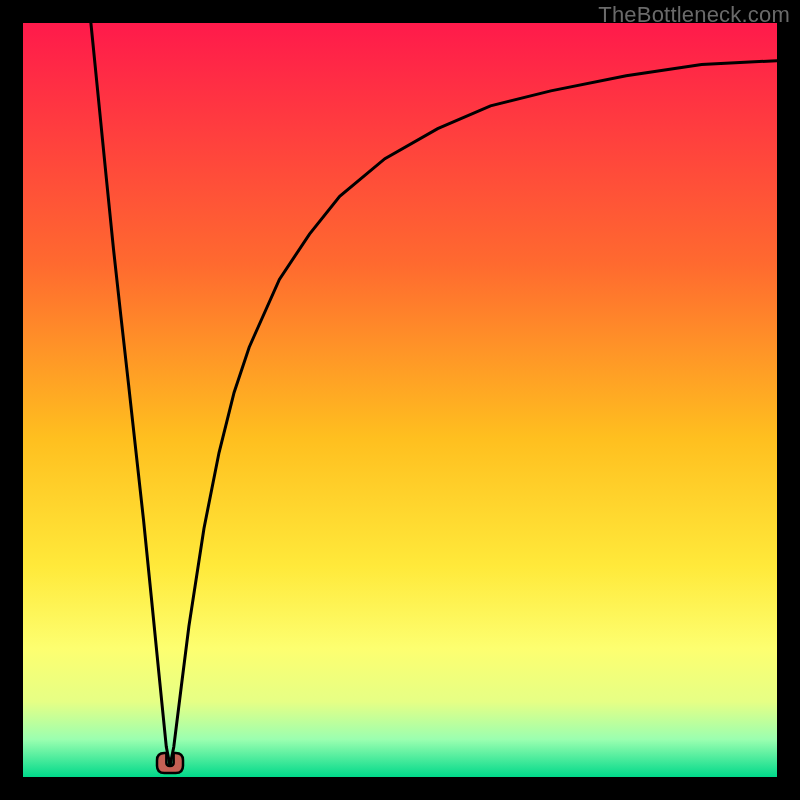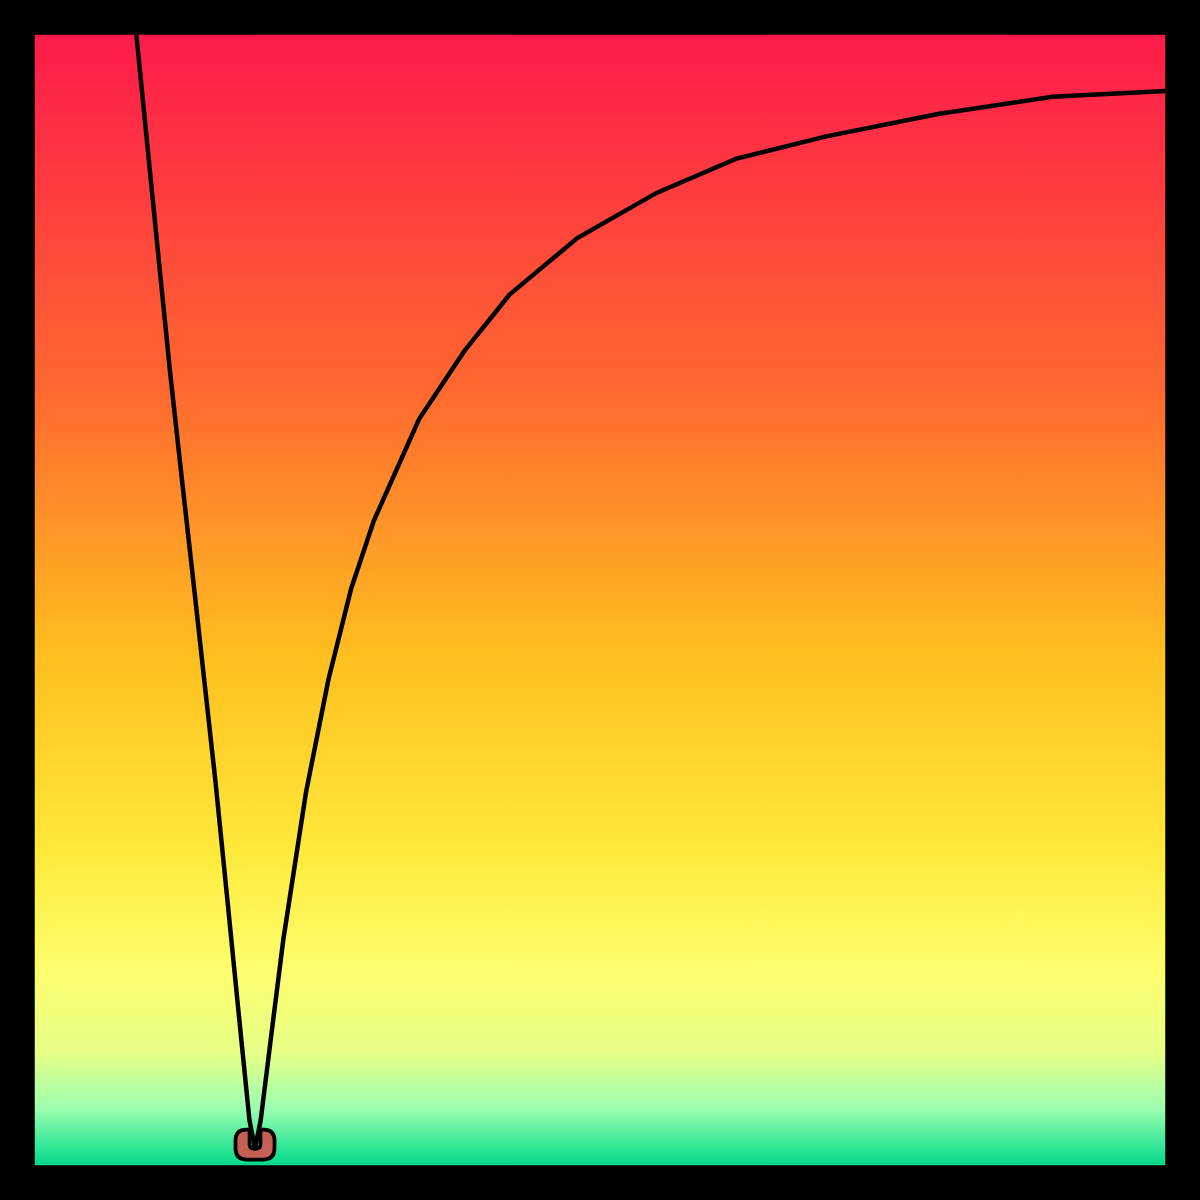--- a/index.html
+++ b/index.html
@@ -51,13 +51,14 @@
 
 <div class="frame">
   <div class="plot-area">
     <div class="gradient" style="background: linear-gradient(rgb(255, 26, 75) 0%, rgb(255, 106, 47) 32%, rgb(255, 191, 31) 55%, rgb(255, 233, 58) 72%, rgb(253, 255, 112) 83%, rgb(230, 255, 133) 90%, rgb(155, 255, 176) 95%, rgb(0, 217, 138) 100%);"></div>
     <svg class="curve" width="754" height="754" viewBox="0 0 754 754">
         <path d="M67.9 0.0 L75.4 75.4 L82.9 150.8 L90.5 226.2 L98.0 294.1 L105.6 361.9 L113.1 429.8 L120.6 497.6 L128.2 573.0 L135.7 648.4 L143.3 723.8 L147.0 742.7" fill="none" stroke="#000000" stroke-width="3" stroke-linecap="round"></path>
         <path d="M147.0 742.7 L150.8 723.8 L158.3 663.5 L165.9 603.2 L181.0 505.2 L196.0 429.8 L211.1 369.5 L226.2 324.2 L256.4 256.4 L286.5 211.1 L316.7 173.4 L361.9 135.7 L414.7 105.6 L467.5 82.9 L527.8 67.9 L603.2 52.8 L678.6 41.5 L754.0 37.7" fill="none" stroke="#000000" stroke-width="3" stroke-linecap="round"></path>
         <path d="M134 737.28 Q134 730 141.28 730 L143.36 730 L143.36 740 Q143.36 742.912 147 742.912 Q150.64 742.912 150.64 740 L150.64 730 L152.72 730 Q160 730 160 737.28 L160 742.72 Q160 750 152.72 750 L141.28 750 Q134 750 134 742.72 Z" fill="#c56054" stroke="#000000" stroke-width="2.5"></path>
       </svg>
   </div>
+  <div class="watermark">TheBottleneck.com</div>
 </div>
 
 </body></html>

